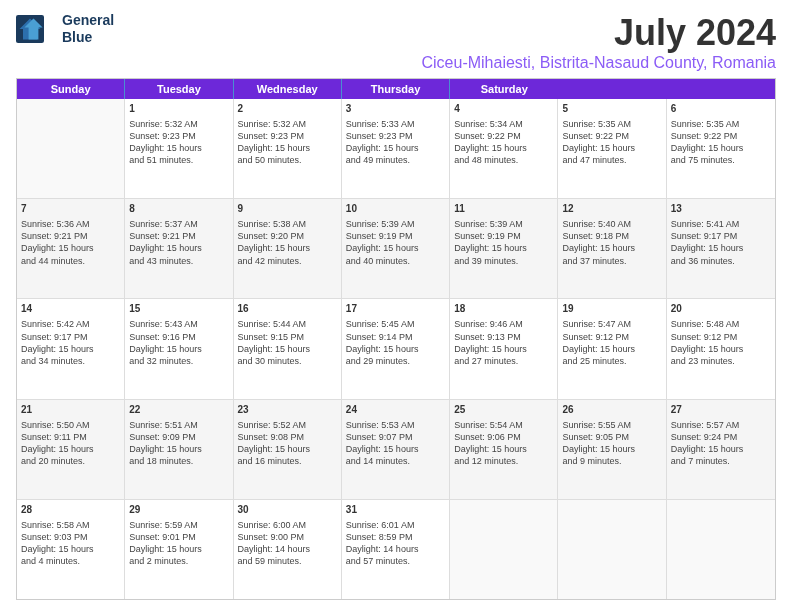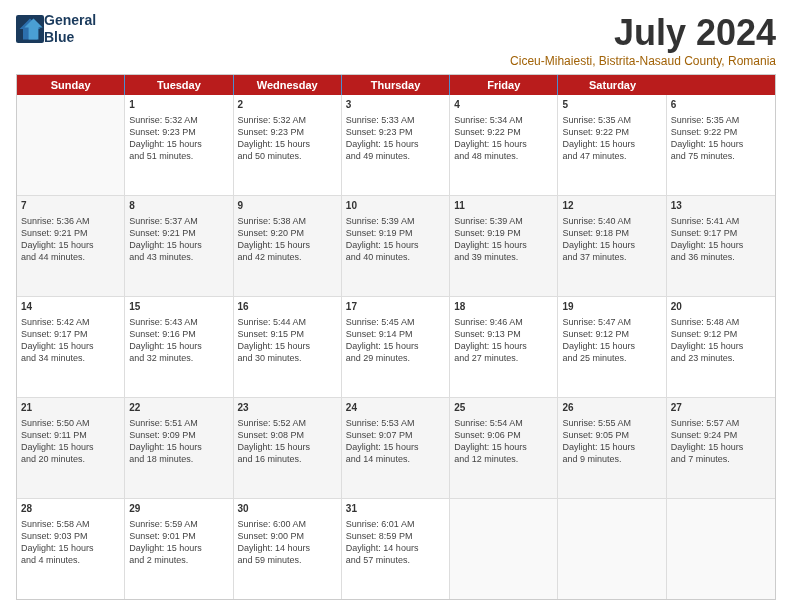--- a/index.html
+++ b/index.html
@@ -19,21 +19,21 @@
     }
     .header {
       display: flex;
       justify-content: space-between;
       align-items: flex-start;
       margin-bottom: 6px;
     }
     .logo {
       display: flex;
       align-items: center;
-      gap: 0;
+      gap: 18px;
     }
     .logo-text {
       font-size: 14px;
       font-weight: bold;
       color: #1a3a5c;
       line-height: 1.2;
     }
     .logo-text span {
       display: block;
     }
@@ -43,34 +43,34 @@
     }
     .title-area {
       text-align: right;
     }
     .main-title {
       font-size: 36px;
       font-weight: bold;
       color: #333;
     }
     .subtitle {
-      font-size: 12px;
-      color: #a16207;
+      font-size: 16px;
+      color: #8b5cf6;
       text-align: center;
     }
     .calendar {
       flex: 1;
       display: flex;
       flex-direction: column;
       border: 1px solid #ccc;
     }
     .cal-header {
       display: grid;
       grid-template-columns: repeat(7, 1fr);
-      background: #b91c1c;
+      background: #6d28d9;
     }
     .cal-header-cell {
       color: white;
       font-size: 11px;
       font-weight: bold;
       text-align: center;
       padding: 4px 2px;
       border-right: 1px solid #4a8fd0;
     }
     .cal-header-cell:last-child {
@@ -142,21 +142,20 @@
       <div class="subtitle">Ciceu-Mihaiesti, Bistrita-Nasaud County, Romania</div>
     </div>
   </div>
 
   <div class="calendar">
     <div class="cal-header">
     <div class="cal-header-cell">Sunday</div>
         <div class="cal-header-cell">Tuesday</div>
         <div class="cal-header-cell">Wednesday</div>
         <div class="cal-header-cell">Thursday</div>
-        <div class="cal-header-cell">Friday</div>
         <div class="cal-header-cell">Saturday</div>
       </div>
     <div class="cal-body">
     <div class="cal-row">
           <div class="cal-cell empty"></div>
           <div class="cal-cell">
             <div class="day-num">1</div>
             <span class="cell-line">Sunrise: 5:32 AM</span>
             <span class="cell-line">Sunset: 9:23 PM</span>
             <span class="cell-line">Daylight: 15 hours</span>

